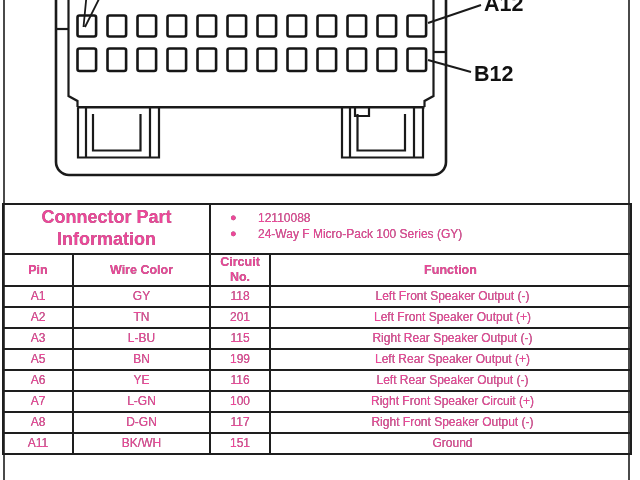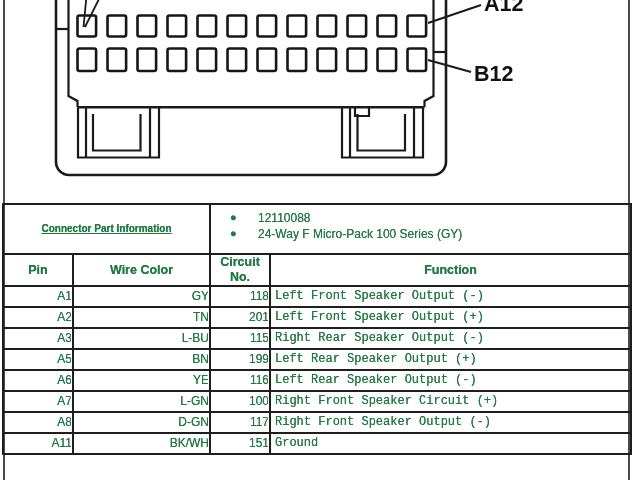--- a/index.html
+++ b/index.html
@@ -2,21 +2,21 @@
 <html><head>
 <meta charset="utf-8">
 <style>
   html,body{margin:0;padding:0;}
   body{
     width:640px;height:480px;overflow:hidden;background:#ffffff;
   }
   .page{
     position:relative;width:584px;height:480px;background:#ffffff;
     font-family:"Liberation Sans","DejaVu Sans",sans-serif;
-    color:#15803d;
+    color:#ec4899;
     filter:blur(0.32px);
     padding-left:20px;
   }
   
   .pborder{position:absolute;top:0;bottom:0;width:2px;background:#4a4a4a;}
   .pborder.left{left:3px;}
   .pborder.right{left:628px;}
 
   
   svg.diagram{position:absolute;left:0;top:0;display:block;}
@@ -36,29 +36,29 @@
   
   table.tbl{
     position:absolute;left:2px;top:203px;width:628px;
     border-collapse:collapse;table-layout:fixed;
     text-shadow:0 0 0.5px rgba(45,45,45,0.75);
   }
   .tbl td,.tbl th{
     border:2px solid #1e1e1e;padding:0;overflow:hidden;
     font-size:12px;line-height:1.2;vertical-align:middle;
   }
-  .tbl .partinfo-title{height:48px;text-align:center;font-weight:bold;font-size:10px;text-decoration:underline;}
+  .tbl .partinfo-title{height:48px;text-align:center;font-weight:bold;font-size:18px;}
   .tbl .partinfo-items{height:48px;vertical-align:top;margin-left:32px;}
   .bullets{padding:6px 0 0 19px;}
   .bullet-line{height:16px;white-space:nowrap;font-size:12px;}
   .bullet-dot{display:inline-block;width:8px;margin-right:20px;font-size:11px;vertical-align:top;}
   .tbl th{height:20px;font-size:12.5px;font-weight:bold;text-align:center;}
   .tbl tr.data td{height:19px;}
-  .tbl td.ctr{text-align:right;border-radius:8px;}
-  .tbl td.fn{text-align:left;padding-left:4px;white-space:nowrap;font-family:Liberation Mono, monospace;}
+  .tbl td.ctr{text-align:center;border-radius:8px;}
+  .tbl td.fn{text-align:center;padding-left:4px;white-space:nowrap;}
 </style>
 </head>
 <body>
 
 <div class="page">
 
   <svg class="diagram" width="640" height="203" viewBox="0 0 640 203">
     <rect class="housing" x="56" y="-30" width="390" height="205" rx="13"></rect>
     <path class="wall" d="M68.5 -30 V 96 L 77.5 101 V 107"></path>
     <path class="wall" d="M433.5 -30 V 96 L 424.5 101 V 107"></path>

